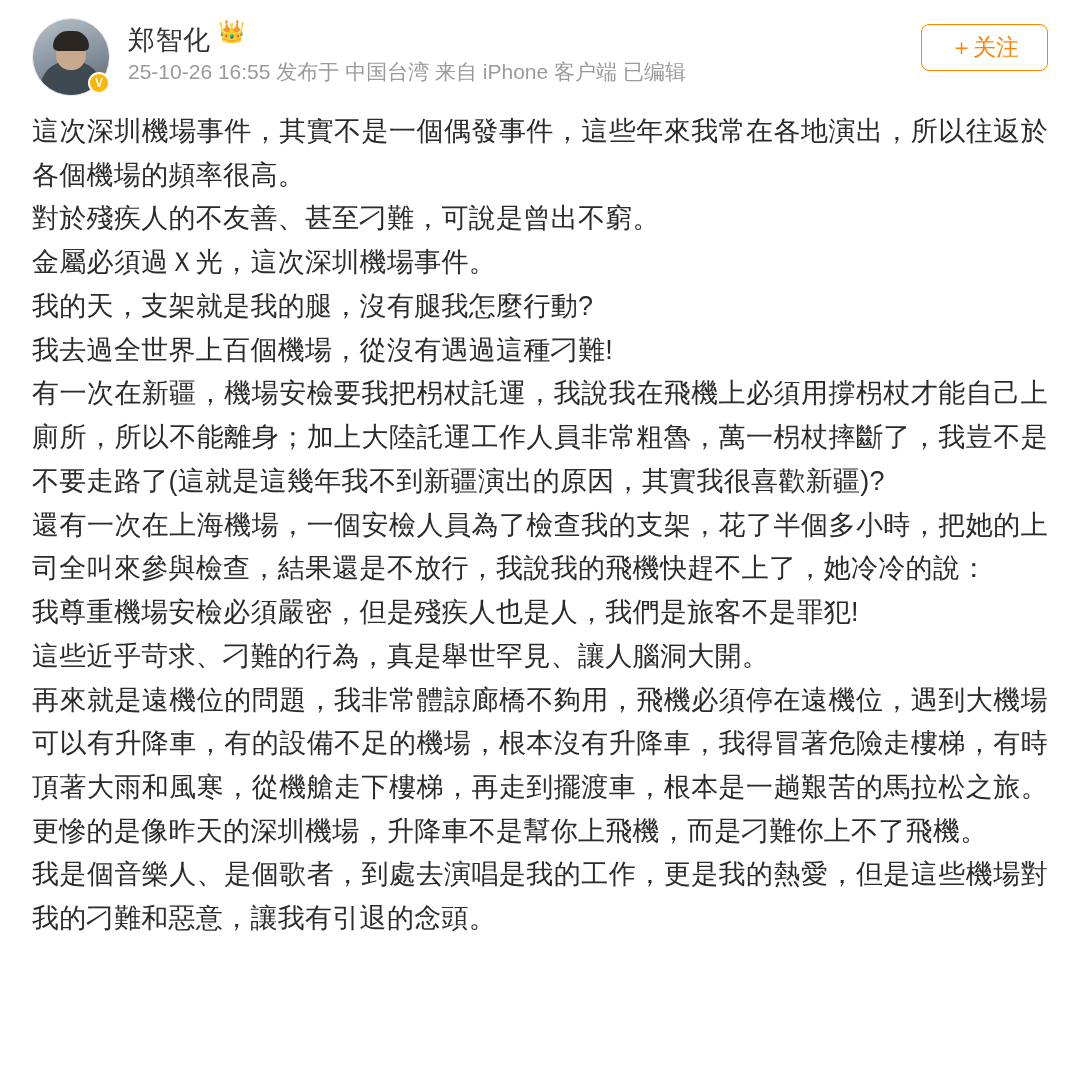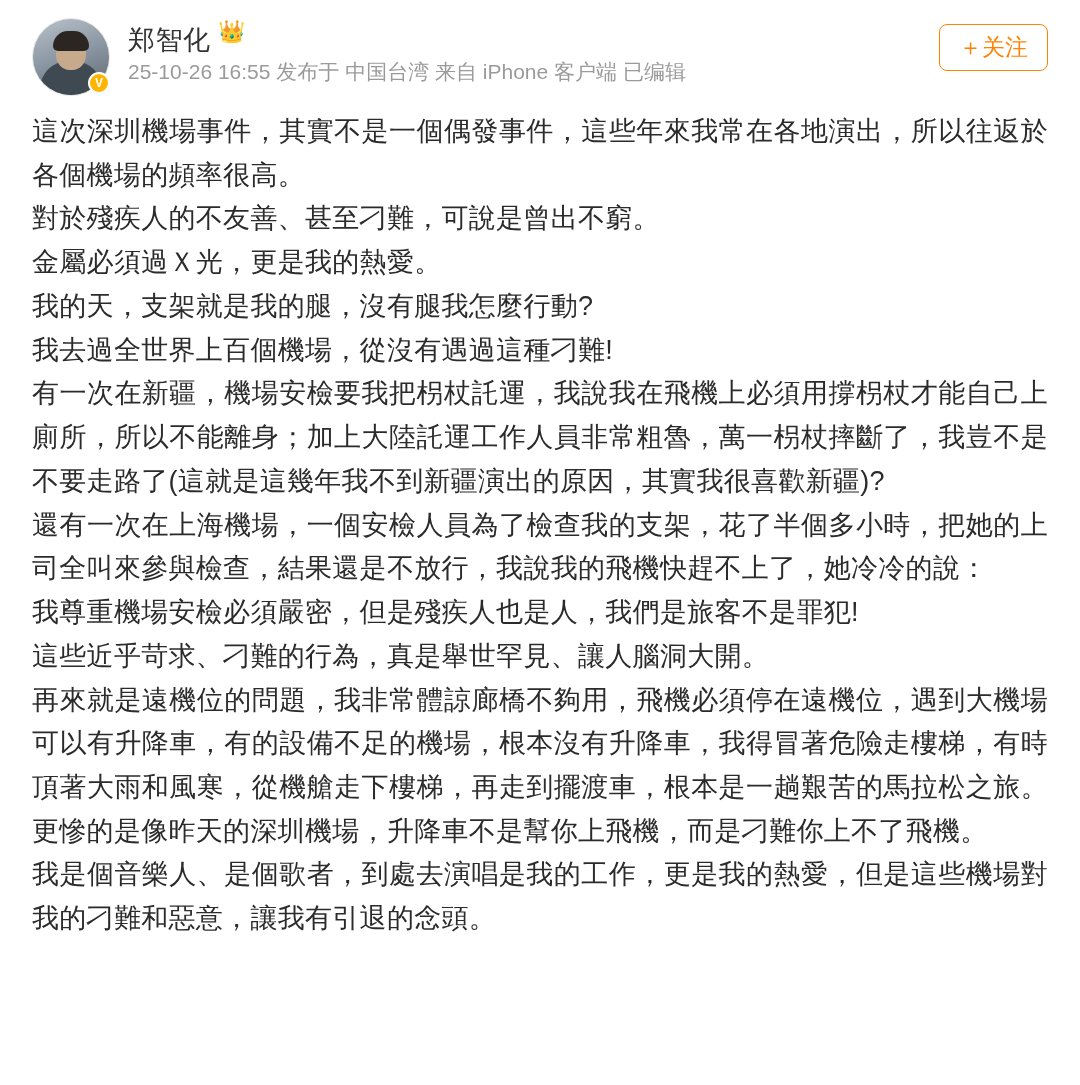--- a/index.html
+++ b/index.html
@@ -121,21 +121,21 @@
     color: #9a9a9a;
   }
   .follow-button {
     position: absolute;
     right: 0;
     top: 6px;
     border: 1px solid #ff8200;
     color: #ff8200;
     background: #ffffff;
     border-radius: 8px;
-    padding: 11px 19px;
+    padding: 11px 28px;
     font-size: 23px;
     line-height: 1;
     cursor: pointer;
     white-space: nowrap;
   }
   .post-body {
     margin-top: 14px;
     font-size: 27px;
     line-height: 1.62;
     color: #2b2b2b;
@@ -175,21 +175,21 @@
         <span>已编辑</span>
       </div>
     </div>
 
     <button class="follow-button">＋关注</button>
   </div>
 
   <div class="post-body">
     <p>這次深圳機場事件，其實不是一個偶發事件，這些年來我常在各地演出，所以往返於各個機場的頻率很高。</p>
     <p>對於殘疾人的不友善、甚至刁難，可說是曾出不窮。</p>
-    <p>金屬必須過Ｘ光，更是我的熱愛。</p>
+    <p>金屬必須過Ｘ光，這次深圳機場事件。</p>
     <p>我的天，支架就是我的腿，沒有腿我怎麼行動?</p>
     <p>我去過全世界上百個機場，從沒有遇過這種刁難!</p>
     <p>有一次在新疆，機場安檢要我把枴杖託運，我說我在飛機上必須用撐枴杖才能自己上廁所，所以不能離身；加上大陸託運工作人員非常粗魯，萬一枴杖摔斷了，我豈不是不要走路了(這就是這幾年我不到新疆演出的原因，其實我很喜歡新疆)?</p>
     <p>還有一次在上海機場，一個安檢人員為了檢查我的支架，花了半個多小時，把她的上司全叫來參與檢查，結果還是不放行，我說我的飛機快趕不上了，她冷冷的說：</p>
     <p>我尊重機場安檢必須嚴密，但是殘疾人也是人，我們是旅客不是罪犯!</p>
     <p>這些近乎苛求、刁難的行為，真是舉世罕見、讓人腦洞大開。</p>
     <p>再來就是遠機位的問題，我非常體諒廊橋不夠用，飛機必須停在遠機位，遇到大機場可以有升降車，有的設備不足的機場，根本沒有升降車，我得冒著危險走樓梯，有時頂著大雨和風寒，從機艙走下樓梯，再走到擺渡車，根本是一趟艱苦的馬拉松之旅。更慘的是像昨天的深圳機場，升降車不是幫你上飛機，而是刁難你上不了飛機。</p>
     <p>我是個音樂人、是個歌者，到處去演唱是我的工作，更是我的熱愛，但是這些機場對我的刁難和惡意，讓我有引退的念頭。</p>
   </div>
 

